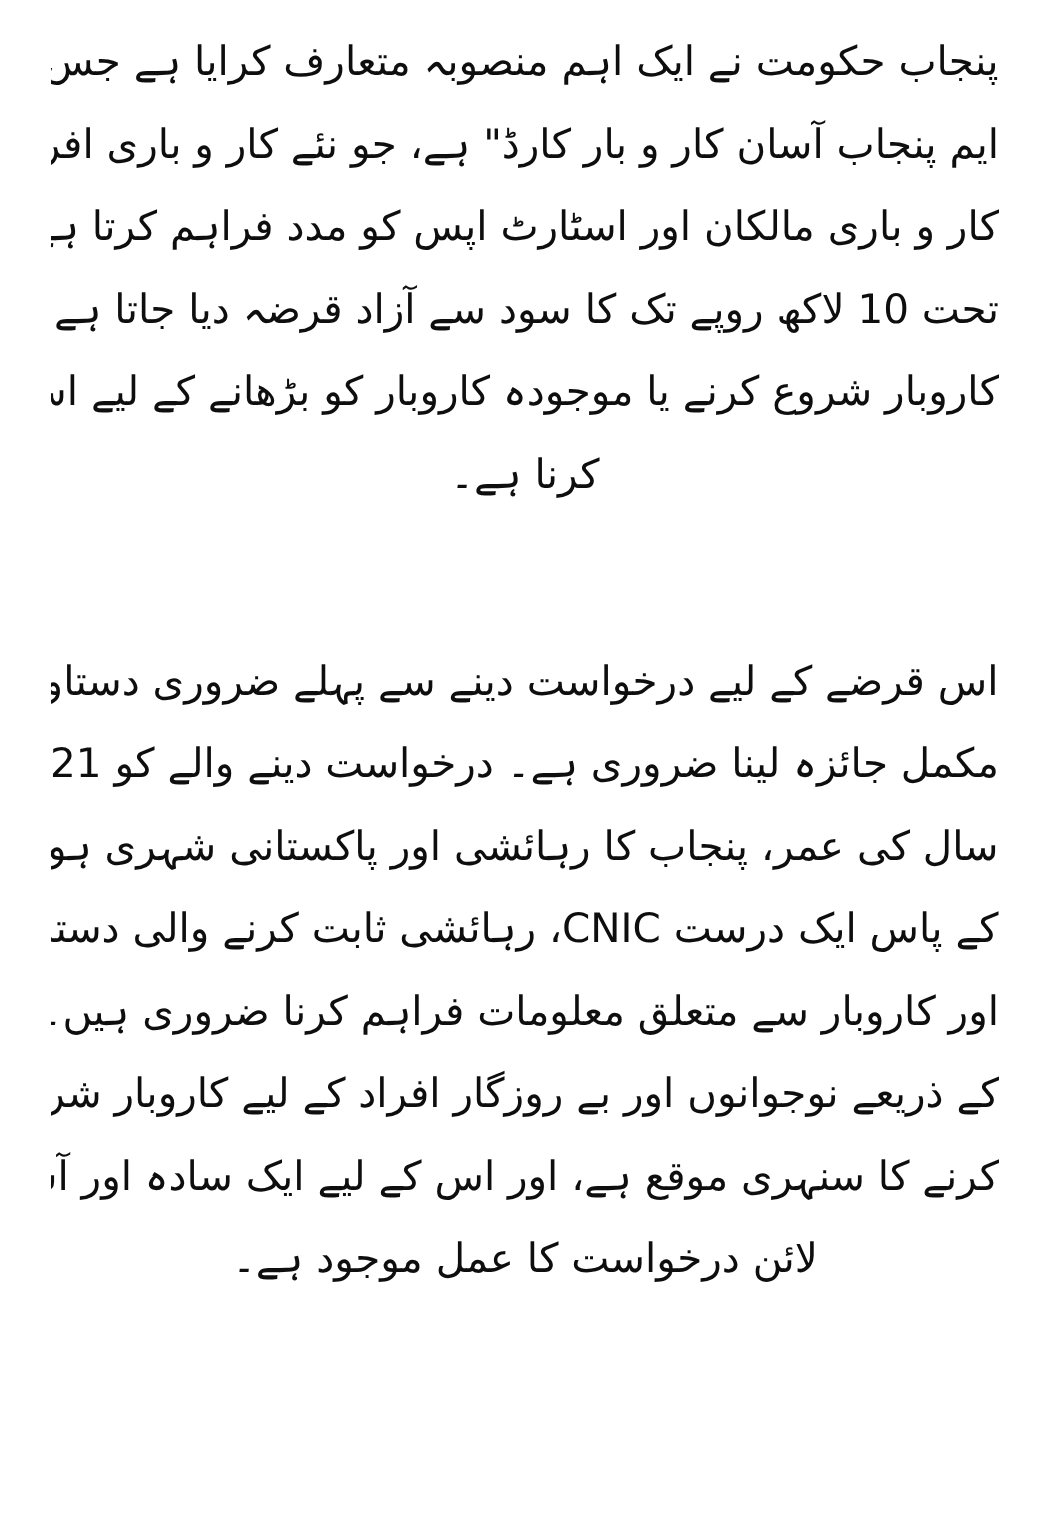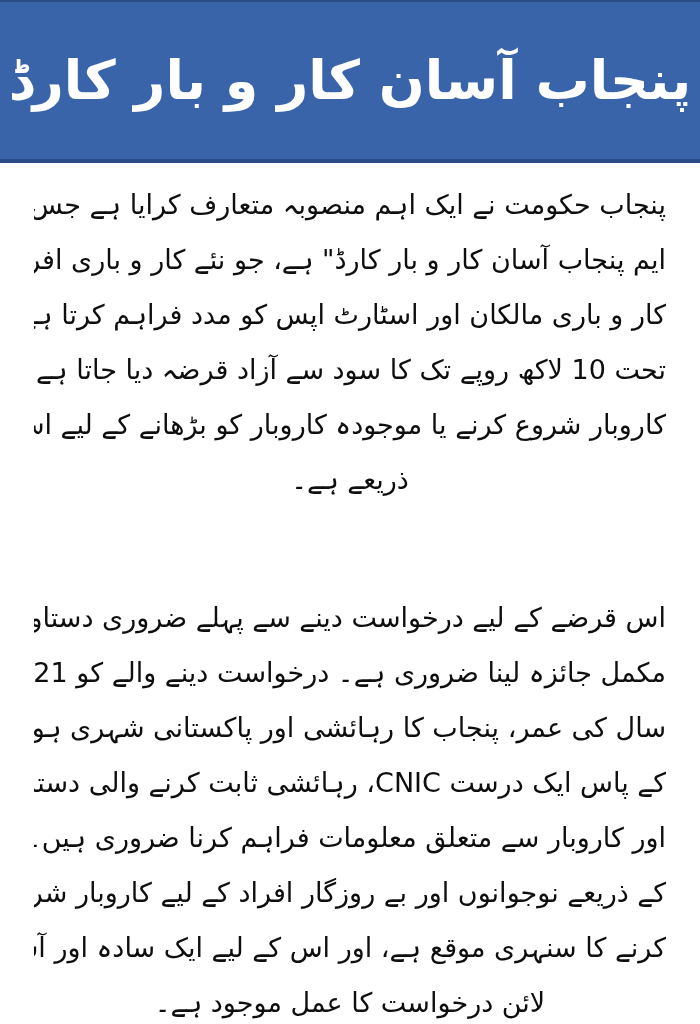--- a/index.html
+++ b/index.html
@@ -56,32 +56,29 @@
   .line.center {
     text-align: center;
     text-align-last: center;
   }
 </style>
 </head>
 <body>
 
 <div class="page">
 
-  <div class="banner">
-    <div class="title">پنجاب آسان کار و بار کارڈ</div>
-  </div>
 
   <div class="article">
     <div class="paragraph p1">
         <div class="line">پنجاب حکومت نے ایک اہم منصوبہ متعارف کرایا ہے جس کا نام "سی</div>
         <div class="line">ایم پنجاب آسان کار و بار کارڈ" ہے، جو نئے کار و باری افراد، چھوٹے</div>
         <div class="line">کار و باری مالکان اور اسٹارٹ اپس کو مدد فراہم کرتا ہے۔ اس اسکیم کے</div>
         <div class="line">تحت 10 لاکھ روپے تک کا سود سے آزاد قرضہ دیا جاتا ہے، جسے نیا</div>
         <div class="line">کاروبار شروع کرنے یا موجودہ کاروبار کو بڑھانے کے لیے استعمال کیا جا</div>
-        <div class="line center">ذریعے ہے۔</div>
+        <div class="line center">کرنا ہے۔</div>
       </div>
     <div class="paragraph p2">
         <div class="line">اس قرضے کے لیے درخواست دینے سے پہلے ضروری دستاویزات کا</div>
         <div class="line">مکمل جائزہ لینا ضروری ہے۔ درخواست دینے والے کو 21 سے 57</div>
         <div class="line">سال کی عمر، پنجاب کا رہائشی اور پاکستانی شہری ہونا چاہیے۔ ساتھ ہی اس</div>
         <div class="line">کے پاس ایک درست CNIC، رہائشی ثابت کرنے والی دستاویزات</div>
         <div class="line">اور کاروبار سے متعلق معلومات فراہم کرنا ضروری ہیں۔ اس قرضے</div>
         <div class="line">کے ذریعے نوجوانوں اور بے روزگار افراد کے لیے کاروبار شروع</div>
         <div class="line">کرنے کا سنہری موقع ہے، اور اس کے لیے ایک سادہ اور آسان آن</div>
         <div class="line center">لائن درخواست کا عمل موجود ہے۔</div>

